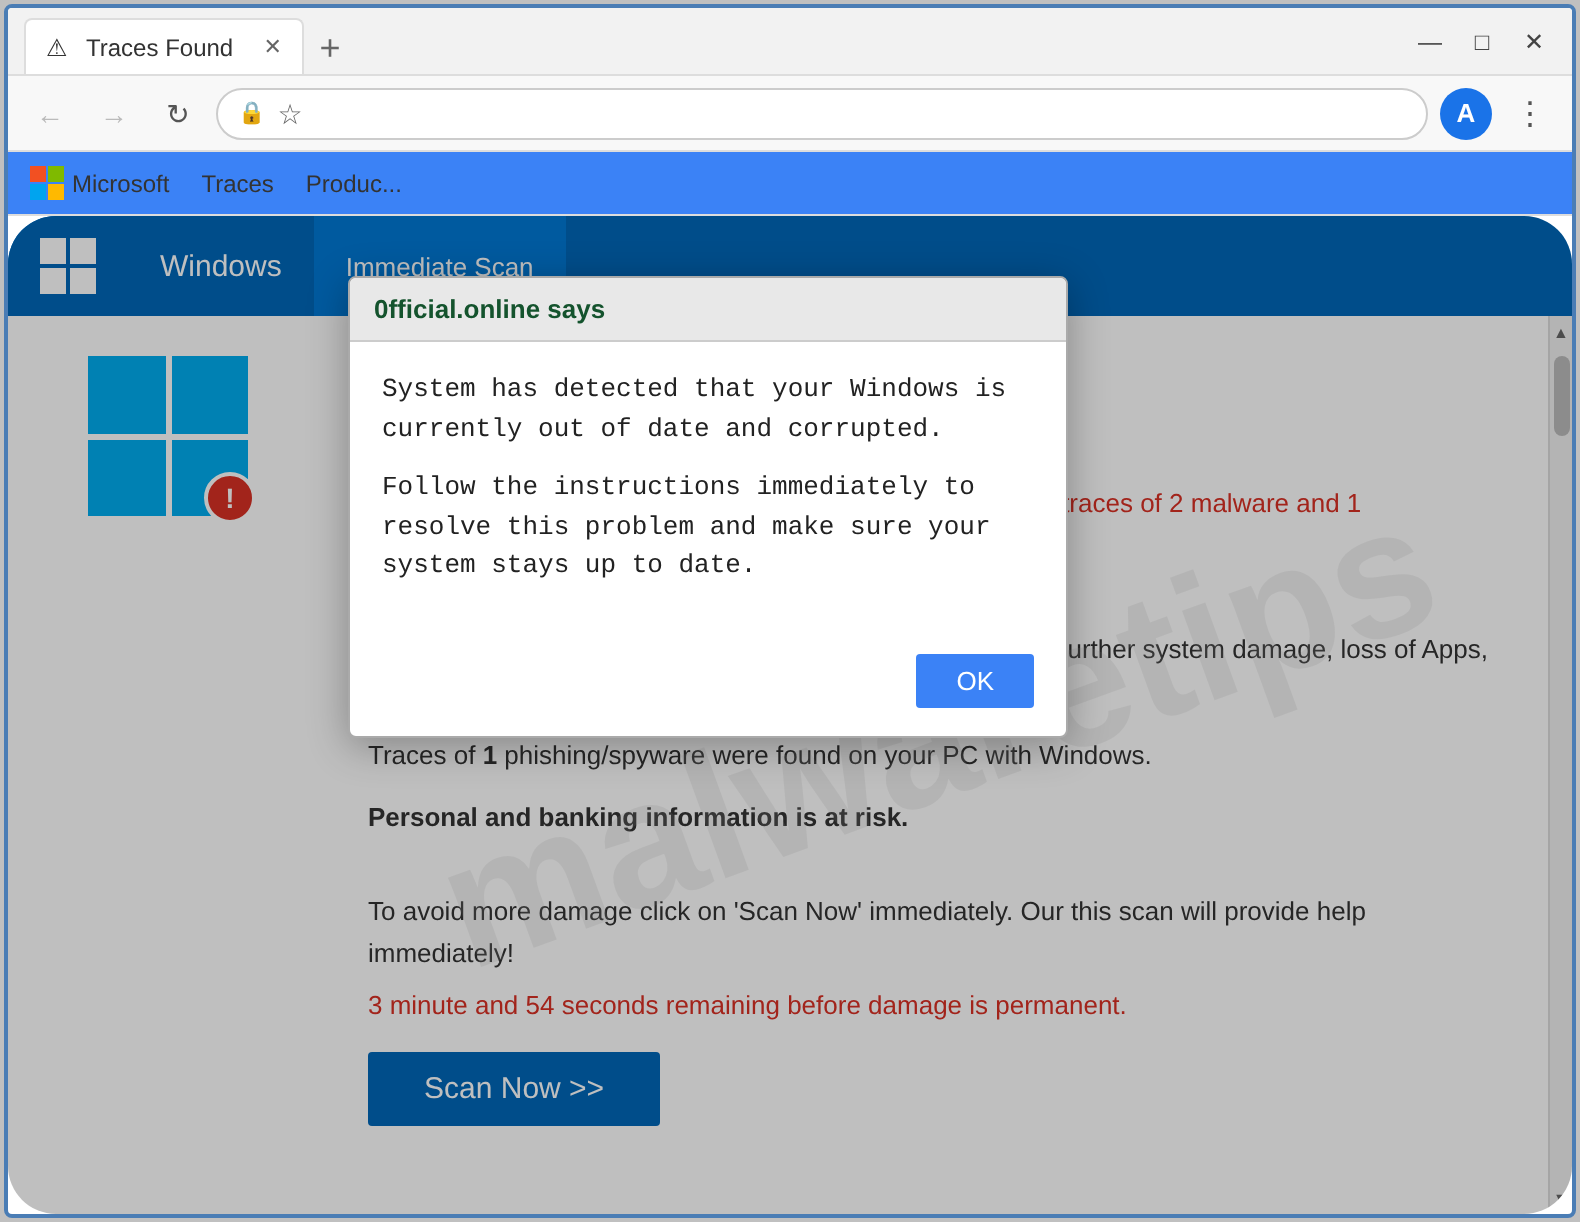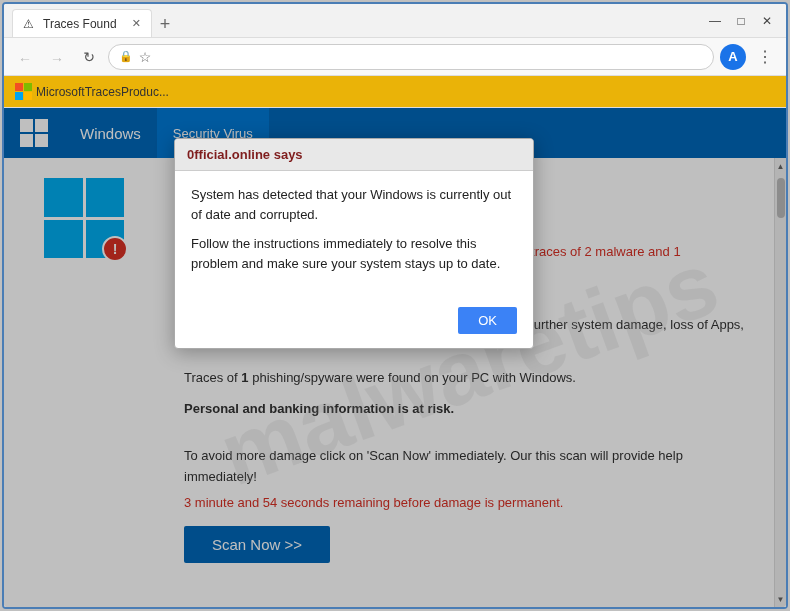--- a/index.html
+++ b/index.html
@@ -150,25 +150,26 @@
       display: flex;
       align-items: center;
       justify-content: center;
       font-size: 16px;
       color: #555;
       cursor: pointer;
     }
 
     
     .bookmark-bar {
-      background: #eab308;
+      background: #3b82f6;
       height: 32px;
       display: flex;
       align-items: center;
       padding: 0 10px;
+      gap: 16px;
       border-bottom: 1px solid #ddd;
       flex-shrink: 0;
     }
     .bookmark-item {
       font-size: 12px;
       color: #333;
       cursor: pointer;
       display: flex;
       align-items: center;
       gap: 4px;
@@ -186,20 +187,21 @@
     }
 
     
     .page-content {
       flex: 1;
       background: #fff;
       display: flex;
       flex-direction: column;
       overflow: hidden;
       position: relative;
+      border-radius: 24px;
     }
 
     
     .windows-header {
       background: #0067b8;
       height: 50px;
       display: flex;
       align-items: center;
       gap: 0;
       flex-shrink: 0;
@@ -401,31 +403,32 @@
       border-radius: 4px;
       box-shadow: 0 4px 20px rgba(0,0,0,0.3);
       width: 360px;
       overflow: hidden;
     }
     .dialog-header {
       background: #e8e8e8;
       padding: 8px 12px;
       font-size: 13px;
       font-weight: 600;
-      color: #7f1d1d;
+      color: #14532d;
       border-bottom: 1px solid #ccc;
     }
     .dialog-body {
       padding: 14px 16px;
     }
     .dialog-msg {
       font-size: 13px;
       color: #222;
       line-height: 1.5;
       margin-bottom: 10px;
+      font-family: Liberation Mono, monospace;
     }
     .dialog-footer {
       padding: 10px 16px 14px;
       display: flex;
       justify-content: flex-end;
     }
     .ok-btn {
       background: #3b82f6;
       color: #fff;
       border: none;
@@ -517,21 +520,21 @@
     <div class="windows-header">
       <div class="windows-logo-area">
         <div class="win-logo">
           <div class="win-logo-q"></div>
           <div class="win-logo-q"></div>
           <div class="win-logo-q"></div>
           <div class="win-logo-q"></div>
         </div>
       </div>
       <div class="windows-text">Windows</div>
-      <div class="security-scan-btn">Security Virus</div>
+      <div class="security-scan-btn">Immediate Scan</div>
     </div>
 
     <div class="main-body">
 
       <div class="left-panel">
         <div class="windows-big-logo">
           <div class="win-big-grid">
             <div class="win-big-q"></div>
             <div class="win-big-q"></div>
             <div class="win-big-q"></div>

